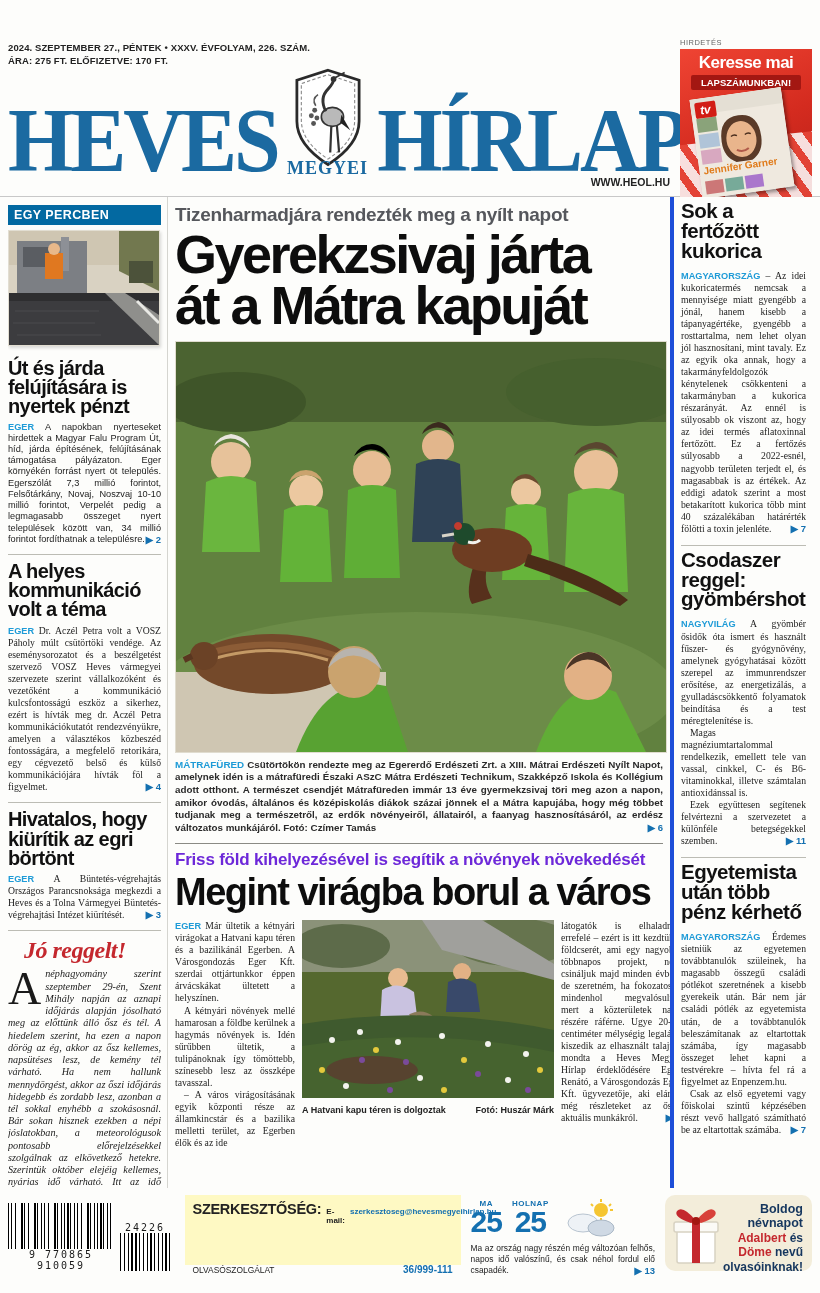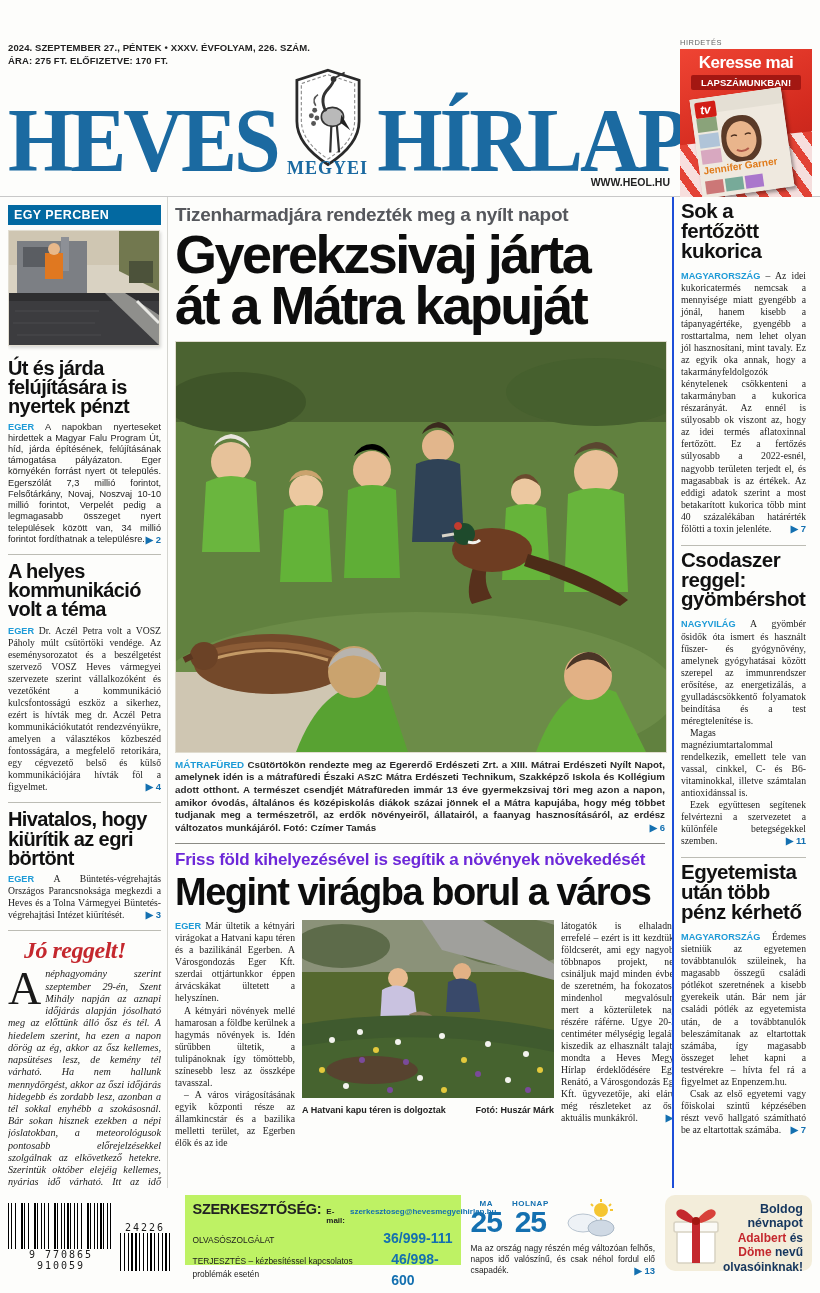--- a/index.html
+++ b/index.html
@@ -32,21 +32,21 @@
   .ad-line2{background:#a31712;color:#fff;font-weight:bold;font-size:9.5px;text-align:center;border-radius:2px;width:110px;margin:2px auto 0;padding:2px 0;}
   .mag{position:absolute;left:16px;top:44px;width:92px;height:100px;background:#f6f4ef;transform:rotate(-8deg);box-shadow:2px 3px 4px rgba(0,0,0,.4);overflow:hidden;}
   .mag-tv{position:absolute;left:4px;top:4px;background:#d21d15;color:#fff;font-weight:bold;font-size:12px;font-style:italic;padding:1px 5px;border-radius:2px;}
   .mag-name{position:absolute;left:4px;bottom:22px;color:#e07b1a;font-weight:bold;font-size:10px;line-height:1;width:80px;}
   .mag-thumbs{position:absolute;left:4px;bottom:4px;display:flex;gap:2px;}
   .mag-thumbs i{display:block;width:18px;height:13px;}
 
   
   .content{display:grid;grid-template-columns:160px 506px 132px;column-gap:0;padding:0 8px;height:992px;border-top:1px solid #c8c8c8;box-sizing:border-box;}
   .colL{overflow:hidden;padding-right:6px;border-right:1px solid #d5d5d0;}
-  .colC{overflow:hidden;padding:0 7px;border-right:2px solid #1d4ed8;}
+  .colC{overflow:hidden;padding:0 7px;border-right:4px solid #1d4ed8;}
   .colR{overflow:hidden;padding-left:7px;}
 
   .banner{background:#0369a1;color:#fff;font-weight:bold;font-size:12.5px;padding:3px 6px;letter-spacing:.4px;margin-top:8px;}
   .photoL{margin:5px 0 2px;border:1px solid #e2ded2;box-shadow:1px 2px 3px rgba(0,0,0,.15);}
   h3{margin:0;font-weight:bold;color:#111;}
   .headL{font-size:20px;line-height:.96;letter-spacing:-.6px;margin:7px 0 5px;}
   .headR{font-size:20.5px;line-height:.97;letter-spacing:-.5px;margin:4px 0 9px;}
   .body{font-size:9.2px;line-height:1.22;text-align:justify;color:#1c1c1c;}
   .body.serif{font-family:"Liberation Serif",serif;font-size:9.7px;line-height:1.24;}
   .body p{margin:0;}
@@ -74,27 +74,27 @@
   .ruleR{border:none;border-top:1px solid #bcbcb4;margin:10px 0 4px;}
 
   
   .footer{position:absolute;left:8px;right:8px;bottom:16px;height:82px;display:flex;gap:10px;align-items:flex-start;}
   .barcode{width:168px;display:flex;gap:6px;align-items:flex-end;padding-top:8px;}
   .bc-main{width:106px;}
   .bc-bars{height:46px;background:repeating-linear-gradient(90deg,#000 0 1.5px,#fff 1.5px 3px,#000 3px 3.7px,#fff 3.7px 6.6px);}
   .bc-num{font-family:"DejaVu Sans Mono",monospace;font-size:10px;letter-spacing:2px;text-align:center;}
   .bc-addon{width:50px;}
   .bc-bars2{height:38px;background:repeating-linear-gradient(90deg,#000 0 1.5px,#fff 1.5px 4px,#000 4px 5px,#fff 5px 7.5px);}
-  .edit-box{background:#bef264;padding:6px 8px;width:276px;box-sizing:border-box;font-size:8.4px;height:70px;}
+  .edit-box{background:#fef9c3;padding:6px 8px;width:276px;box-sizing:border-box;font-size:8.4px;height:70px;}
   .edit-top{display:flex;align-items:baseline;gap:5px;margin-bottom:3px;}
   .edit-title{font-size:14.5px;font-weight:bold;letter-spacing:-.3px;color:#222;}
   .edit-mail-label{font-weight:bold;color:#222;font-size:8px;}
   .edit-mail{font-weight:bold;color:#1470b0;font-size:8px;}
   .edit-row{display:flex;justify-content:space-between;align-items:baseline;line-height:1.5;}
-  .edit-row .phone{font-weight:bold;color:#1470b0;font-size:14px;}
+  .edit-row .phone{font-weight:bold;color:#1470b0;font-size:10px;margin-top:34px;}
   .weather{width:186px;padding-top:4px;}
   .w-top{display:flex;align-items:flex-start;gap:10px;}
   .w-day{text-align:center;}
   .w-day .w-lbl{font-size:8px;font-weight:bold;color:#1470b0;letter-spacing:.5px;}
   .w-day .w-temp{font-size:30px;font-weight:bold;color:#1470b0;line-height:.9;letter-spacing:-1px;}
   .w-text{font-size:8.4px;line-height:1.3;text-align:justify;margin-top:4px;color:#222;}
   .namebox{flex:1;background:#f3edda;border-radius:10px;height:76px;position:relative;box-sizing:border-box;padding:7px 9px 0 58px;text-align:right;}
   .nb1{font-size:12.5px;font-weight:bold;color:#15365e;line-height:1.15;}
   .nbl{font-size:12px;font-weight:bold;color:#15365e;line-height:1.2;}
   .nbl .red{color:#c4282e;}

